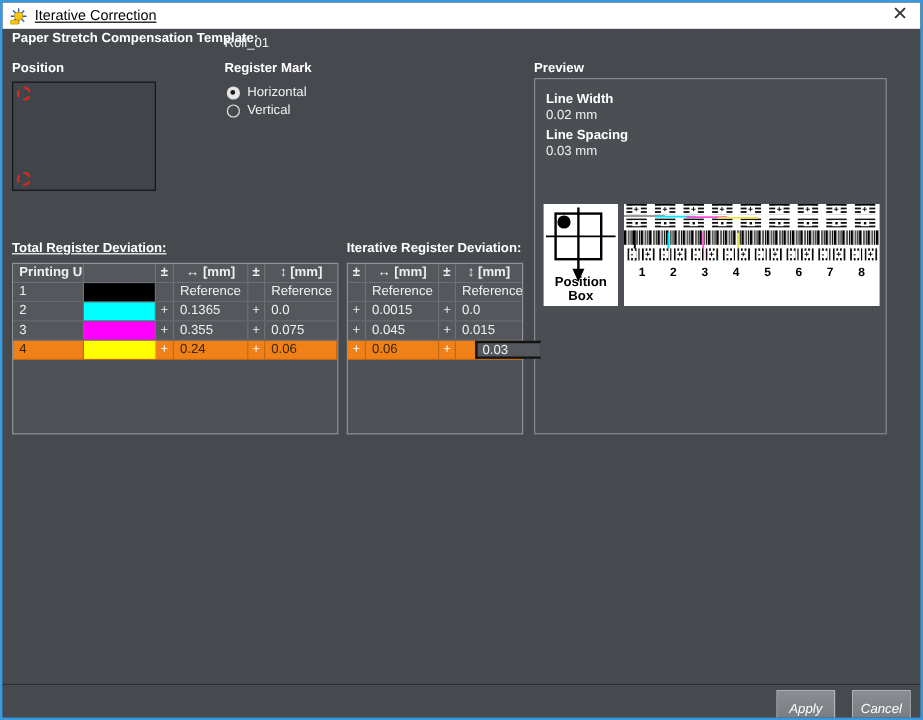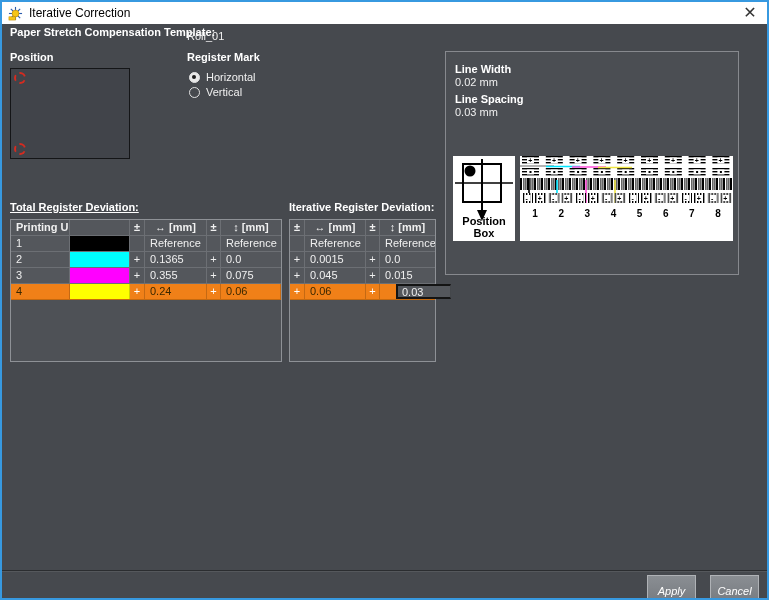--- a/index.html
+++ b/index.html
@@ -5,21 +5,21 @@
   * { margin:0; padding:0; box-sizing:border-box; }
   html,body { width:769px; height:600px; font-family:"Liberation Sans",sans-serif; }
   .dialog{
     position:relative; width:769px; height:600px;
     border:2px solid #3799E0; background:#46494E; overflow:hidden;
     font-size:11px; color:#F0F0F0;
   }
   
   .titlebar{
     position:absolute; top:0; left:0; right:0; height:22px;
-    background:#FFFFFF; color:#000; display:flex; align-items:center; padding-left:6px;
+    background:#FFFFFF; color:#000; display:flex; align-items:center; padding-left:6px;text-decoration:underline;
   }
   .titlebar .app-icon{ width:15px; height:15px; margin-right:6px; flex:0 0 auto; }
   .titlebar .title{ font-size:12px; }
   .close-btn{
     position:absolute; top:0; right:0; width:34px; height:22px;
     display:flex; align-items:center; justify-content:center;
     color:#333; font-size:16px; line-height:16px; cursor:pointer;
   }
   
   .lbl{ position:absolute; font-weight:bold; color:#FFF; white-space:nowrap; }
@@ -42,21 +42,21 @@
     width:11px; height:11px; border-radius:50%;
     border:1.5px solid #E2E2E2; margin-right:6px; position:relative; flex:0 0 auto;
   }
   .radio-circle.on{ background:#E8E8E8; }
   .radio-circle.on::after{
     content:""; position:absolute; left:2px; top:2px; width:4px; height:4px;
     border-radius:50%; background:#1A1A1A;
   }
   
   .preview-panel{
-    position:absolute; left:443px; top:49px; width:294px; height:224px;
+    position:absolute; left:443px; top:63px; width:294px; height:297px;
     border:1px solid #87898E; background:#4B4E53;
   }
   .white-card{ position:absolute; background:#FFF; color:#000; }
   .card-caption{
     position:absolute; bottom:2px; left:0; right:0; text-align:center;
     font-weight:bold; font-size:11px; color:#000;margin-top:11px;
   }
   .mark-numbers{
     position:absolute; left:2px; right:2px; top:52px; height:12px;
     display:flex; color:#000; font-weight:bold; font-size:10px;

